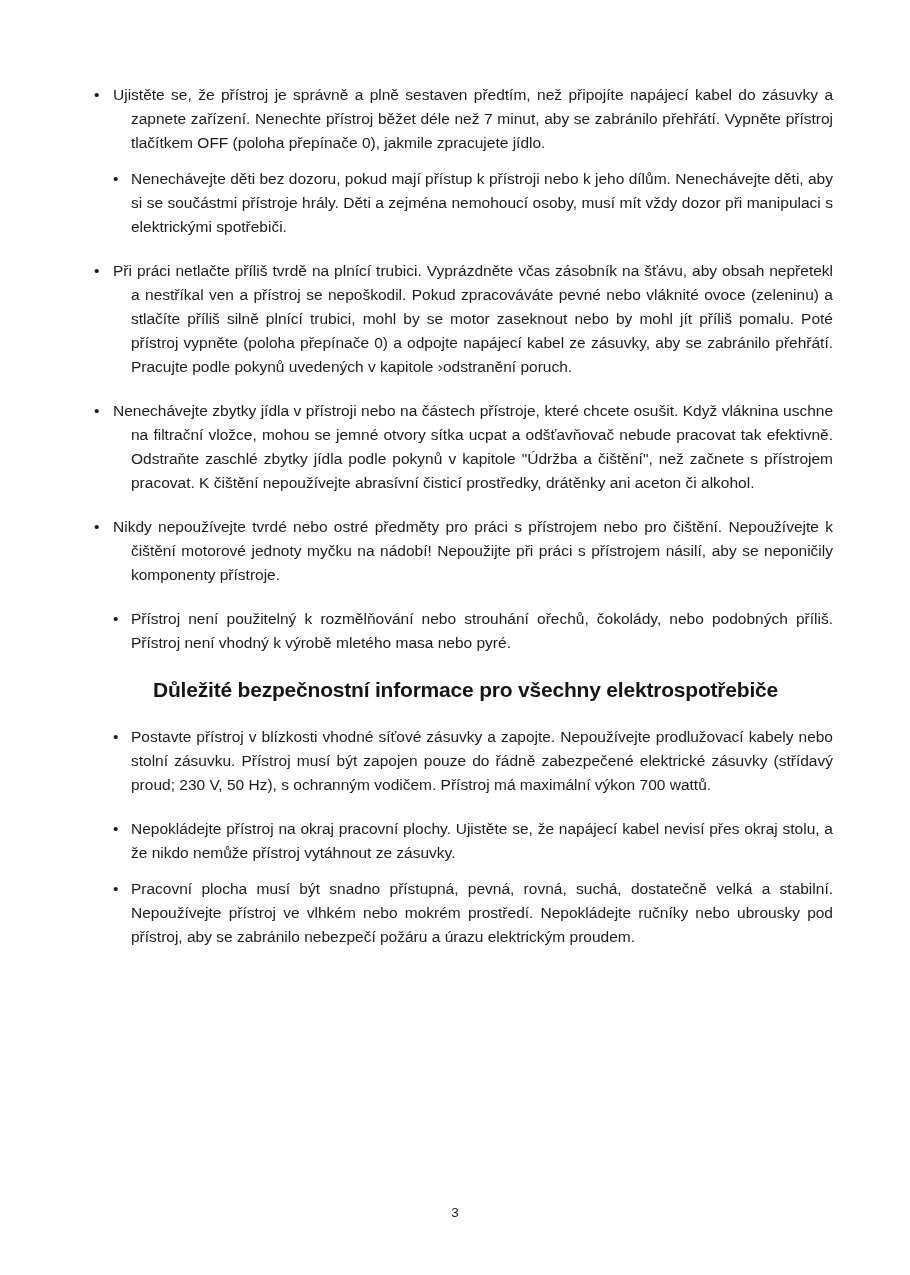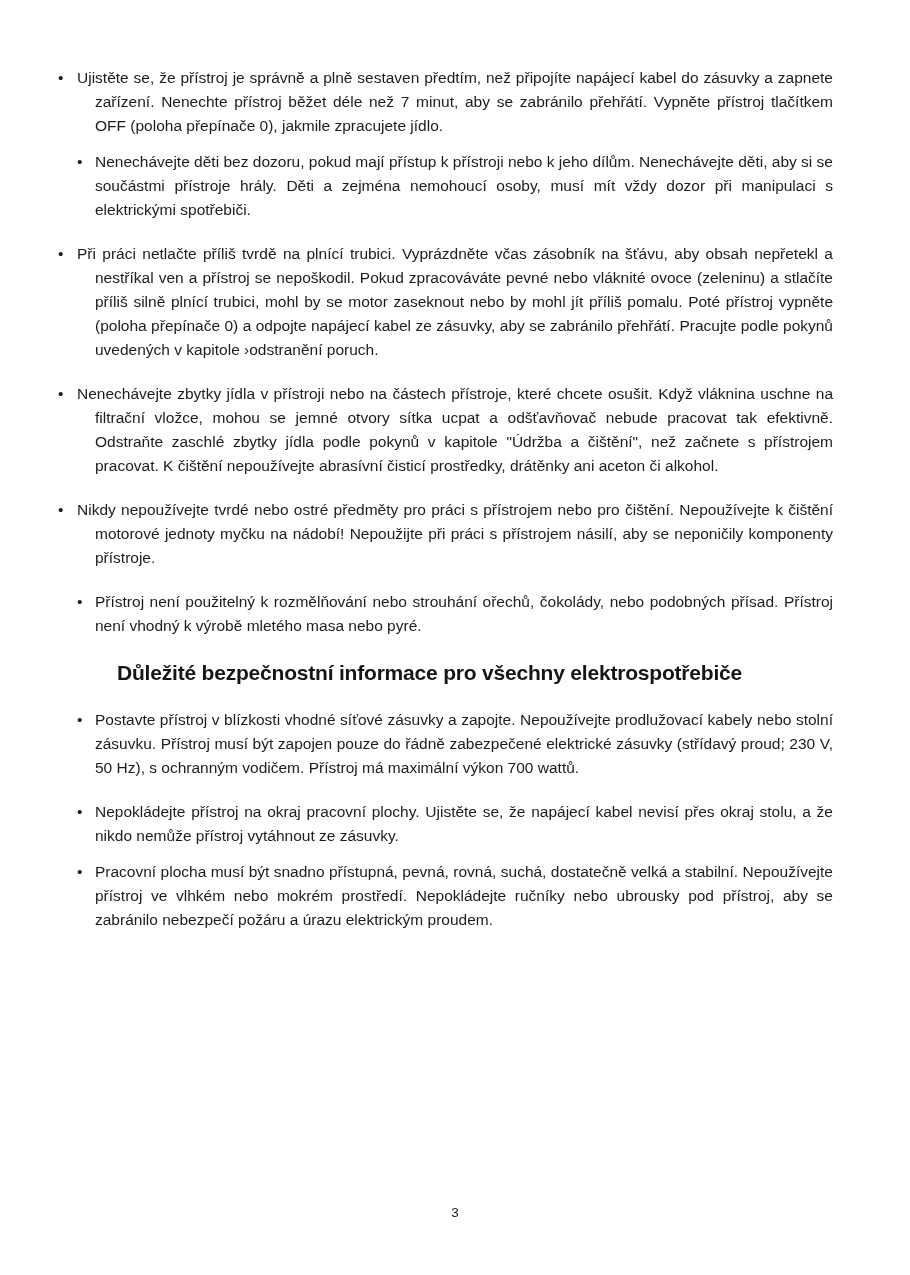--- a/index.html
+++ b/index.html
@@ -11,23 +11,24 @@
     position: relative;
     width: 910px;
     height: 1275px;
     background: #ffffff;
     color: #1c1c1c;
     font-family: "Liberation Sans", sans-serif;
     overflow: hidden;
   }
   .content {
     position: absolute;
-    top: 66px;
+    top: 83px;
     left: 0;
     right: 0;
+    padding-left: 36px;
   }
   .item {
     font-size: 15.5px;
     line-height: 24px;
     text-align: justify;
     margin: 0 77px 20px 95px;
   }
   .item.tight { margin-bottom: 12px; }
   .item .txt { }
   
@@ -65,21 +66,21 @@
     <div class="item l1 tight"><span class="marker">•</span><span class="txt">Ujistěte se, že přístroj je správně a plně sestaven předtím, než připojíte napájecí kabel do zásuvky a zapnete zařízení. Nenechte přístroj běžet déle než 7 minut, aby se zabránilo přehřátí. Vypněte přístroj tlačítkem OFF (poloha přepínače 0), jakmile zpracujete jídlo.</span></div>
 
     <div class="item l2"><span class="marker">•</span><span class="txt">Nenechávejte děti bez dozoru, pokud mají přístup k přístroji nebo k jeho dílům.  Nenechávejte děti, aby si se součástmi přístroje hrály. Děti a zejména nemohoucí osoby, musí mít vždy dozor při manipulaci s elektrickými spotřebiči.</span></div>
 
     <div class="item l1"><span class="marker">•</span><span class="txt">Při práci netlačte příliš tvrdě na plnící trubici. Vyprázdněte včas zásobník na šťávu, aby obsah nepřetekl a nestříkal ven a přístroj se nepoškodil. Pokud zpracováváte pevné nebo vláknité ovoce (zeleninu) a stlačíte příliš silně plnící trubici, mohl by se motor zaseknout nebo by mohl jít příliš pomalu. Poté přístroj vypněte (poloha přepínače 0) a odpojte napájecí kabel ze zásuvky, aby se zabránilo přehřátí. Pracujte podle pokynů uvedených v kapitole ›odstranění poruch.</span></div>
 
     <div class="item l1"><span class="marker">•</span><span class="txt">Nenechávejte zbytky jídla v přístroji nebo na částech přístroje, které chcete osušit. Když vláknina uschne na filtrační vložce, mohou se jemné otvory sítka ucpat a odšťavňovač nebude pracovat tak efektivně. Odstraňte zaschlé zbytky jídla podle pokynů v kapitole "Údržba a čištění", než začnete s přístrojem pracovat. K čištění nepoužívejte abrasívní čisticí prostředky, drátěnky ani aceton či alkohol.</span></div>
 
     <div class="item l1"><span class="marker">•</span><span class="txt">Nikdy nepoužívejte tvrdé nebo ostré předměty pro práci s přístrojem nebo pro čištění. Nepoužívejte k čištění motorové jednoty myčku na nádobí! Nepoužijte při práci s přístrojem násilí, aby se neponičily komponenty přístroje.</span></div>
 
-    <div class="item l2"><span class="marker">•</span><span class="txt">Přístroj není použitelný k rozmělňování nebo strouhání ořechů, čokolády, nebo podobných přísad. Přístroj není vhodný k výrobě mletého masa nebo pyré.</span></div>
+    <div class="item l2"><span class="marker">•</span><span class="txt">Přístroj není použitelný k rozmělňování nebo strouhání ořechů, čokolády, nebo podobných příliš. Přístroj není vhodný k výrobě mletého masa nebo pyré.</span></div>
 
     <h1 class="heading">Důležité bezpečnostní informace pro všechny elektrospotřebiče</h1>
 
     <div class="item l2"><span class="marker">•</span><span class="txt">Postavte přístroj v blízkosti vhodné síťové zásuvky a zapojte. Nepoužívejte prodlužovací kabely nebo stolní zásuvku. Přístroj musí být zapojen pouze do řádně zabezpečené elektrické zásuvky (střídavý proud; 230 V, 50 Hz), s ochranným vodičem. Přístroj má maximální výkon 700 wattů.</span></div>
 
 
 
     <div class="item l2 tight"><span class="marker">•</span><span class="txt">Nepokládejte přístroj na okraj pracovní plochy. Ujistěte se, že napájecí kabel nevisí přes okraj stolu, a že nikdo nemůže přístroj vytáhnout ze zásuvky.</span></div>
 
     <div class="item l2 tight"><span class="marker">•</span><span class="txt">Pracovní plocha musí být snadno přístupná, pevná, rovná, suchá, dostatečně velká a stabilní. Nepoužívejte přístroj ve vlhkém nebo mokrém prostředí. Nepokládejte ručníky nebo ubrousky pod přístroj, aby se zabránilo nebezpečí požáru a úrazu elektrickým proudem.</span></div>

